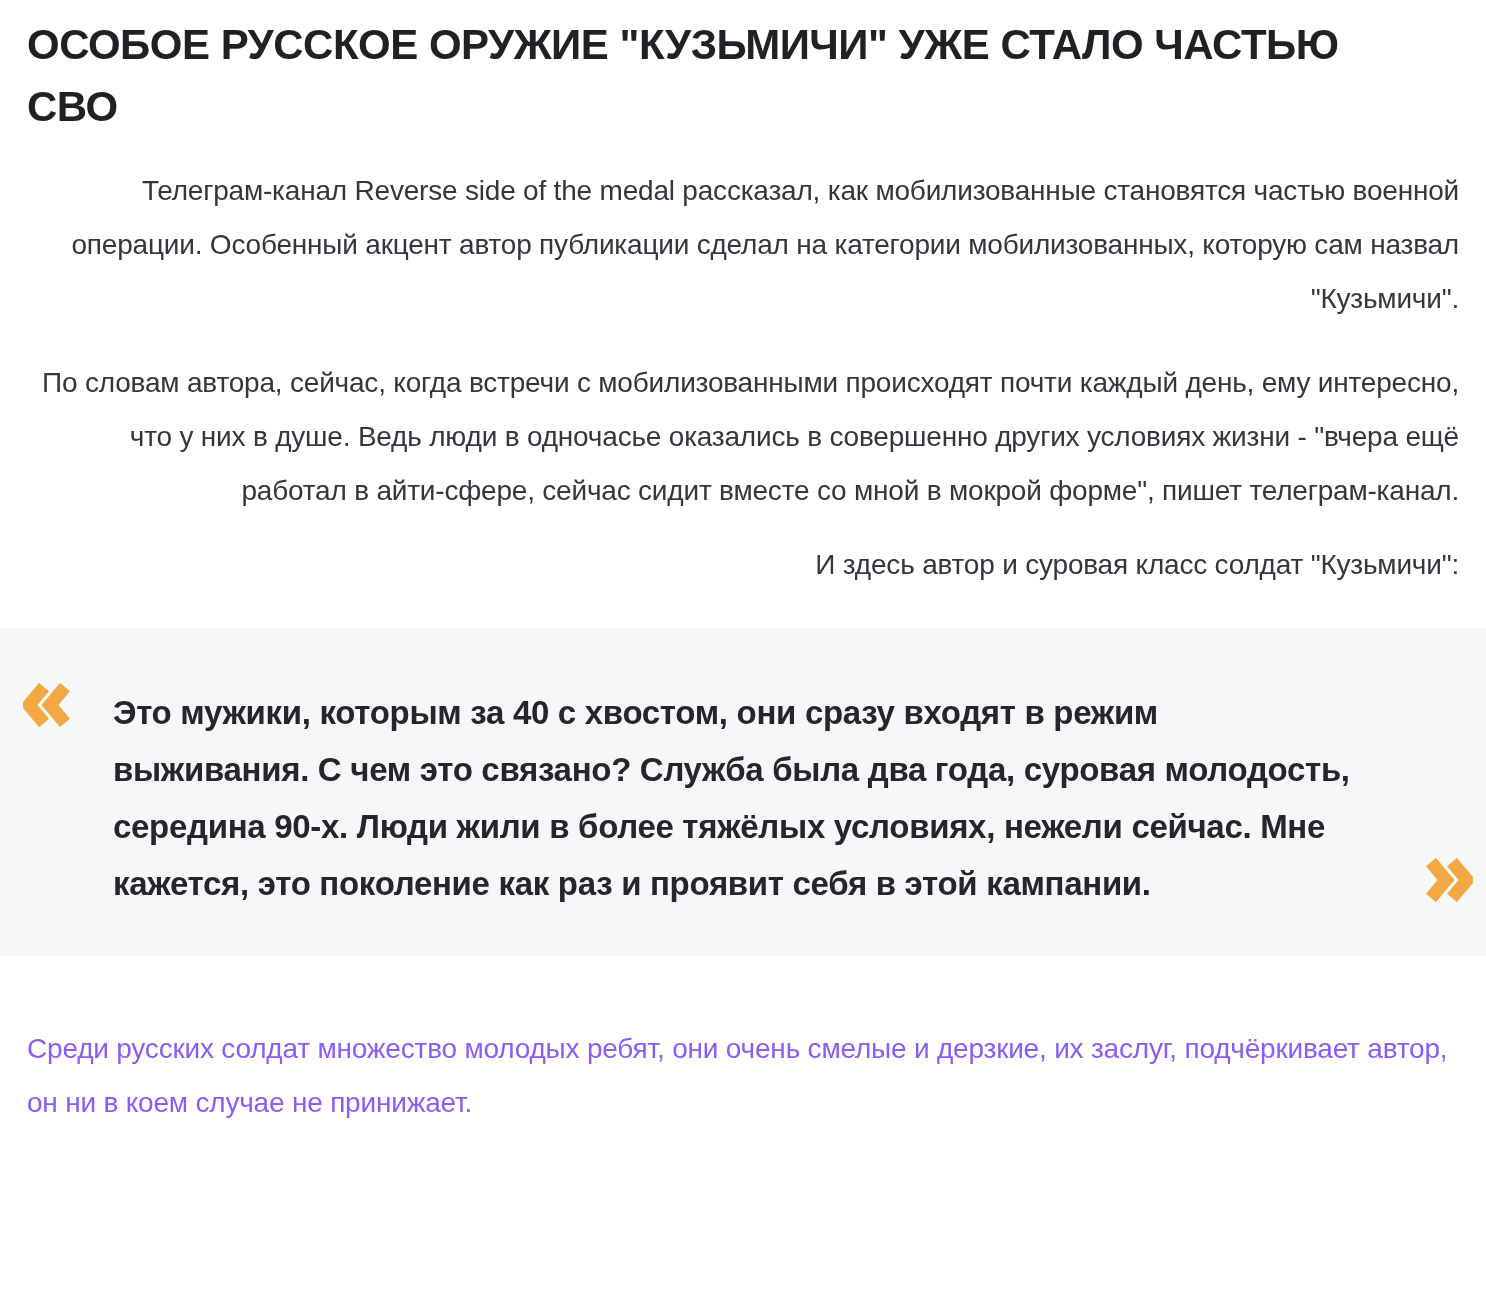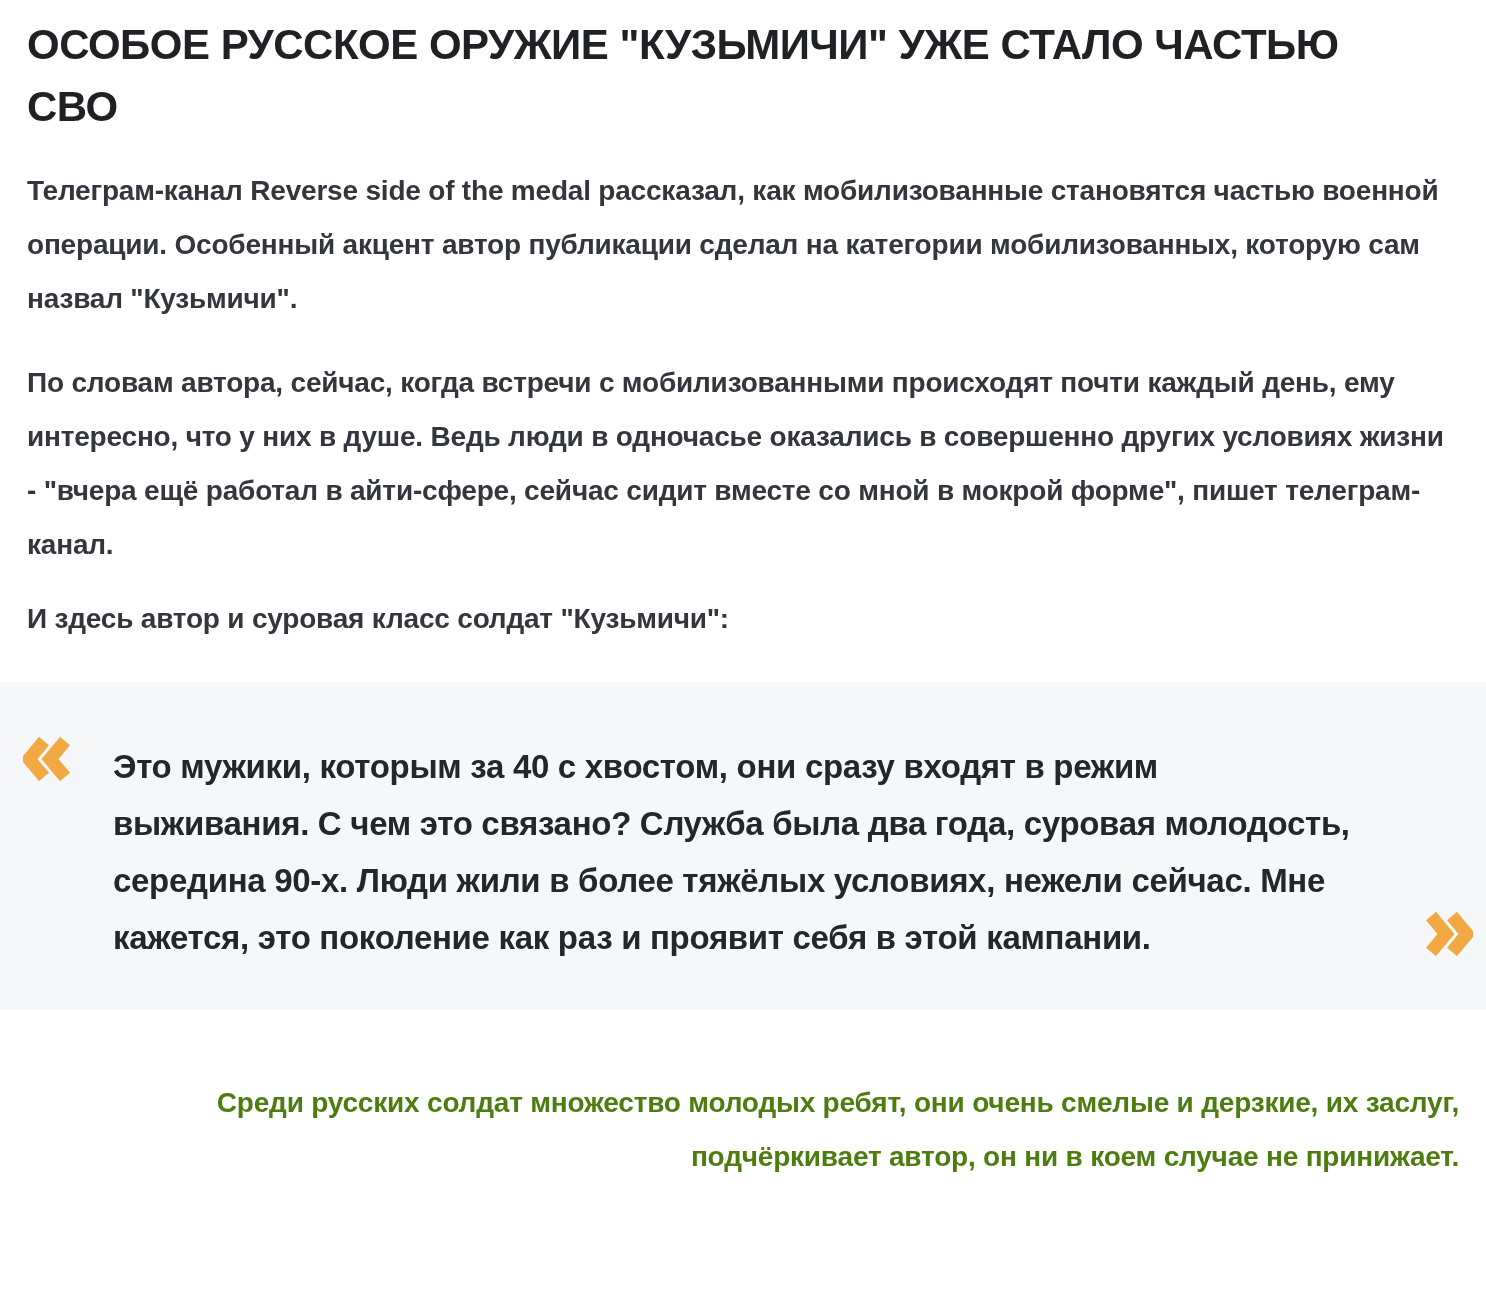--- a/index.html
+++ b/index.html
@@ -34,24 +34,25 @@
     line-height: 52px;
     font-weight: 700;
     color: #2c2f36;
     max-width: 1410px;
   }
   p.body-par {
     margin: 0 27px;
     margin-top: 26px;
     font-size: 28px;
     line-height: 54px;
-    font-weight: 700;
+    font-weight: 400;
     color: #33363d;
     letter-spacing: -0.2px;
     max-width: 1440px;
+    text-align: right;
   }
   p.body-par.sp3 { margin-top: 30px; }
   p.body-par.sp4 { margin-top: 20px; }
   .quote-block {
     position: relative;
     margin-top: 36px;
     width: 1486px;
     background: #f6f7f9;
     box-sizing: border-box;
     padding: 56px 80px 44px 113px;
@@ -76,25 +77,24 @@
     top: 55px;
   }
   .quote-icon.close {
     right: 13px;
     bottom: 54px;
   }
   p.closing-par {
     margin: 66px 27px 0 27px;
     font-size: 28px;
     line-height: 54px;
-    font-weight: 700;
+    font-weight: 400;
     letter-spacing: -0.2px;
-    color: #4d7c0f;
+    color: #8b5cf6;
     max-width: 1440px;
-    text-align: right;
   }
 </style>
 </head>
 <body>
 
 <article class="article">
 
   <h1 class="title">ОСОБОЕ РУССКОЕ ОРУЖИЕ "КУЗЬМИЧИ" УЖЕ СТАЛО ЧАСТЬЮ СВО</h1>
 
 

